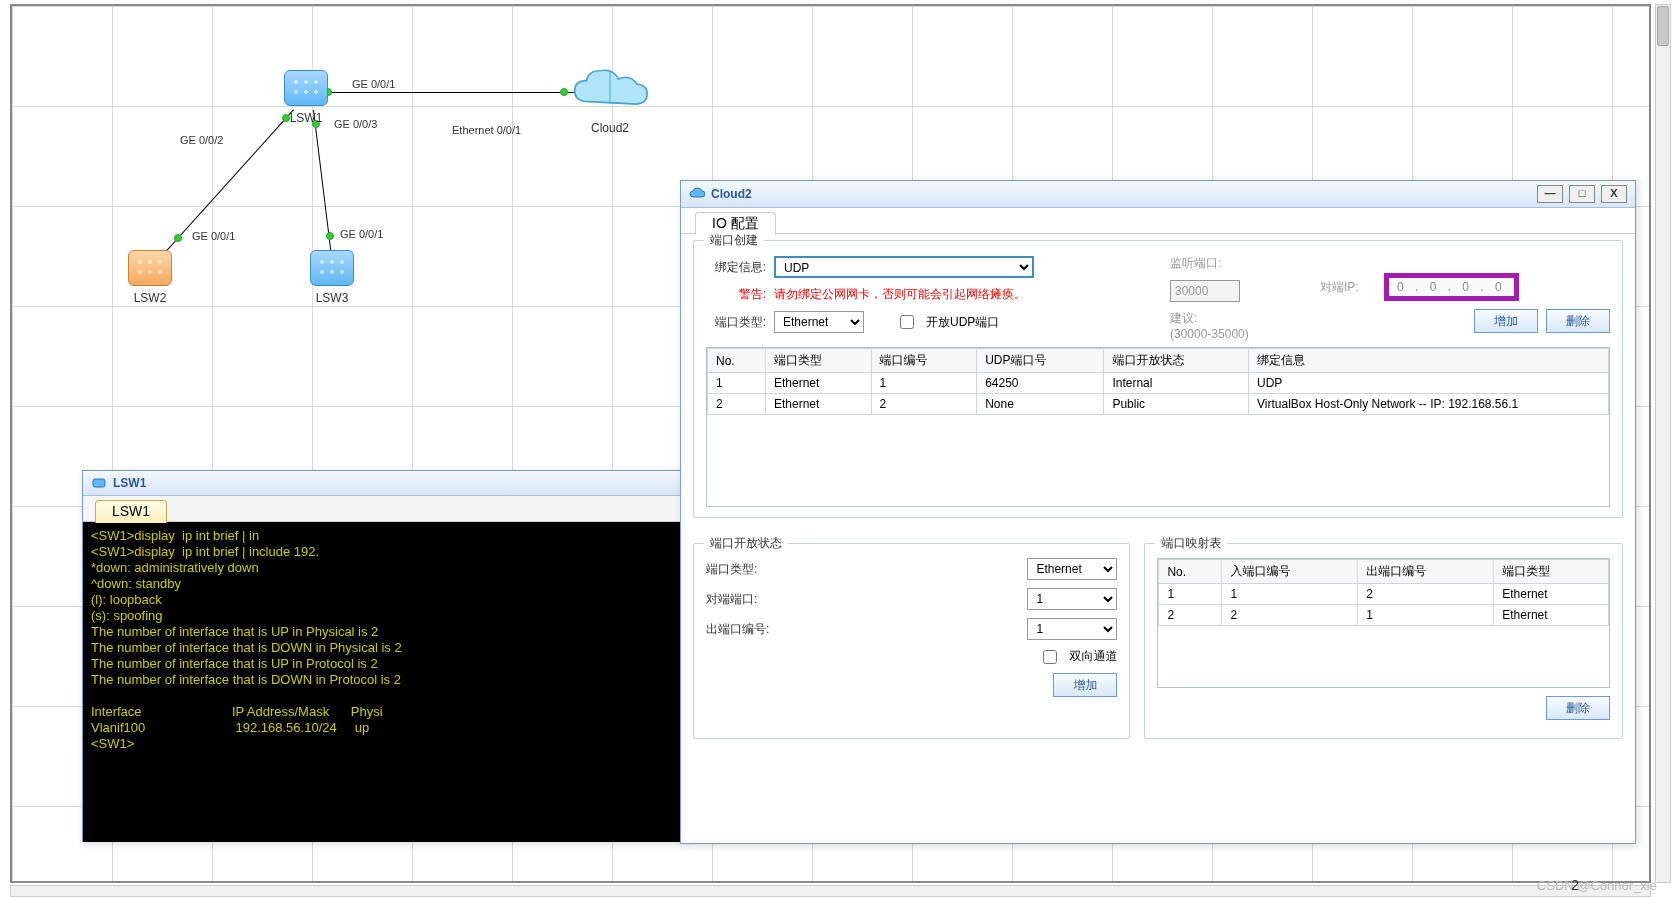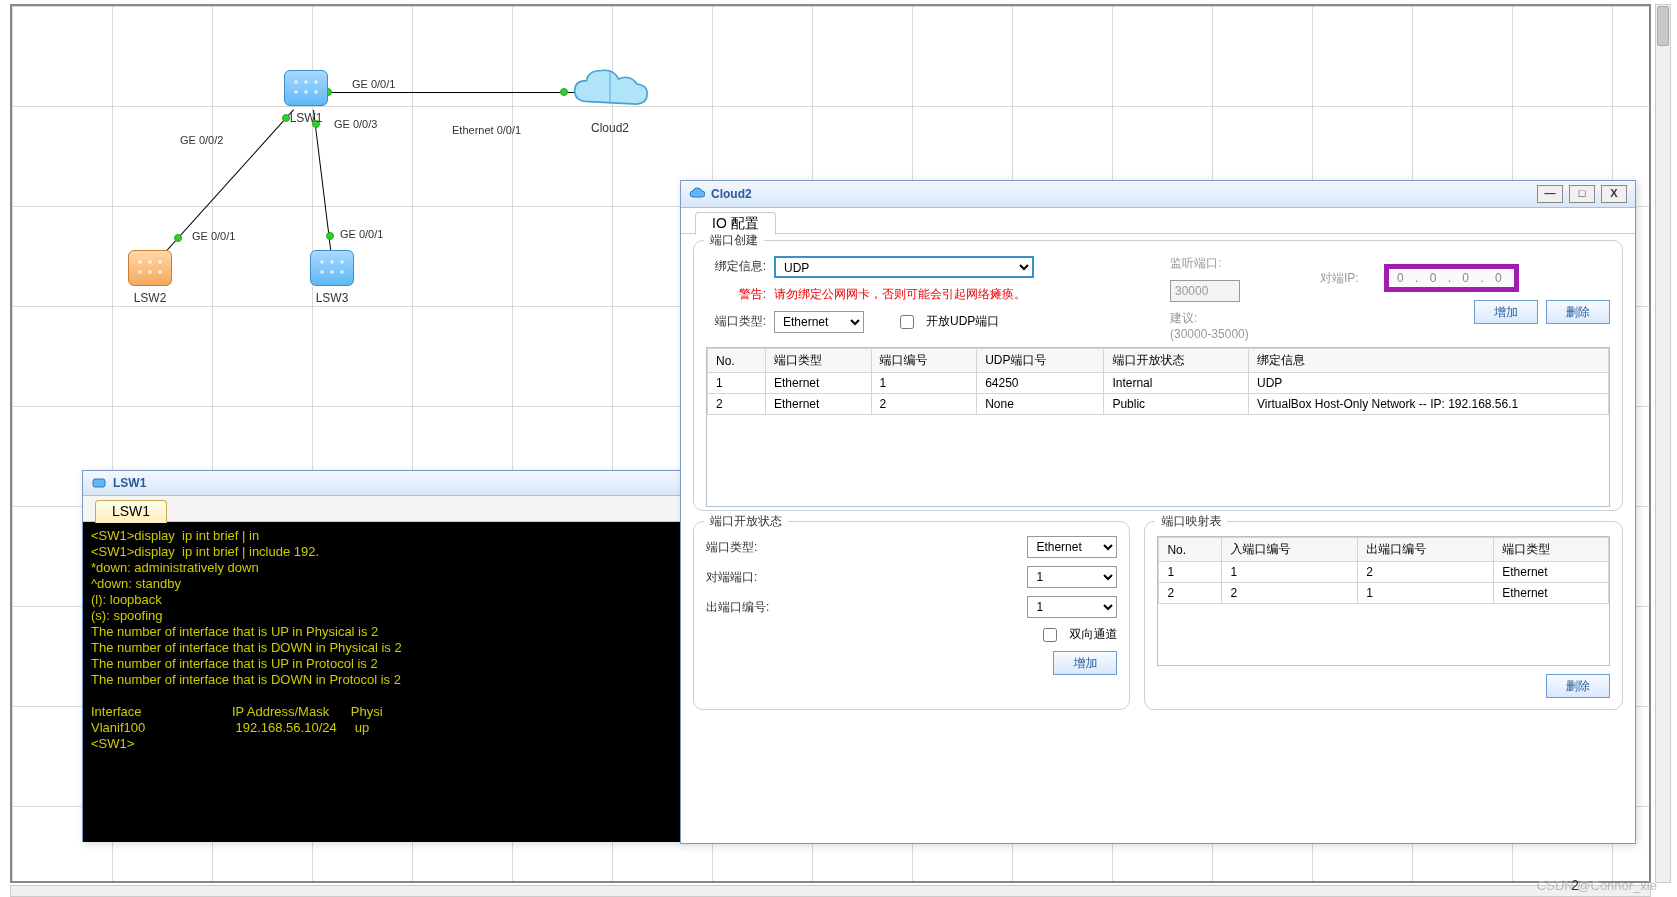--- a/index.html
+++ b/index.html
@@ -23,21 +23,21 @@
 .win{position:absolute;background:#fff;border:1px solid #7a9ac8;box-shadow:2px 2px 8px rgba(0,0,0,.15)}
 .win-title{background:linear-gradient(#f4f8ff,#d8e6f8);border-bottom:1px solid #a8c0e0;padding:4px 8px;display:flex;align-items:center;gap:6px;color:#2a5a9a;font-weight:bold}
 .win-title .spacer{flex:1}
 .win-btn{width:26px;height:18px;border:1px solid #888;background:#f0f0f0;text-align:center;line-height:14px;font-size:11px;cursor:pointer;color:#333}
 .app-icon{width:16px;height:16px;display:inline-block}
 .tabstrip{background:#f5f5f5;border-bottom:1px solid #ccc;height:26px;position:relative}
 .tab{position:absolute;top:4px;height:23px;padding:2px 16px;background:linear-gradient(#fffde8,#ffefbe);border:1px solid #c8a850;border-bottom:none;border-radius:4px 4px 0 0;font-size:14px}
 .tab-plain{background:#fff;border:1px solid #ccc;border-bottom:1px solid #fff}
 .terminal{background:#000;color:#cc0;font-family:Liberation Sans, sans-serif;font-size:13px;padding:6px 8px;line-height:16px;white-space:pre;overflow:hidden}
 .cloud-body{padding:6px 12px 12px}
-.fieldset{border:1px solid #c8d0d8;border-radius:10px;padding:14px 12px 3px;position:relative;margin-bottom:10px}
+.fieldset{border:1px solid #c8d0d8;border-radius:2px;padding:14px 12px 10px;position:relative;margin-bottom:25px}
 .legend{position:absolute;top:-9px;left:10px;background:#fff;padding:0 6px;color:#333}
 .row{display:flex;align-items:center;gap:8px;margin-bottom:8px}
 .lbl{color:#333;min-width:60px;text-align:right}
 .greylbl{color:#999}
 .redtxt{color:#e00}
 select,input.txt{border:1px solid #999;background:#fff;padding:2px 4px;height:22px;font-size:12px}
 select.wide{width:260px;border:2px solid #3a8fc8}
 select.sm{width:90px}
 input.txt{width:70px}
 .btn{min-width:64px;height:24px;border:1px solid #888;background:linear-gradient(#fefefe,#e0e0e0);cursor:pointer;padding:0 14px}
@@ -148,21 +148,21 @@
     <span class="win-btn">X</span>
   </div>
   <div class="tabstrip" style="background:#fff">
     <div class="tab tab-plain" style="left:14px">IO 配置</div>
   </div>
   <div class="cloud-body">
 
     <div class="fieldset">
       <div class="legend">端口创建</div>
 
-      <div style="display:flex;gap:20px;align-items:center">
+      <div style="display:flex;gap:20px;align-items:flex-end">
         <div style="flex:1.3">
           <div class="row">
             <span class="lbl">绑定信息:</span>
             <select class="wide"><option>UDP</option></select>
           </div>
           <div class="row">
             <span class="lbl redtxt">警告:</span>
             <span class="redtxt">请勿绑定公网网卡，否则可能会引起网络瘫痪。</span>
           </div>
           <div class="row">

